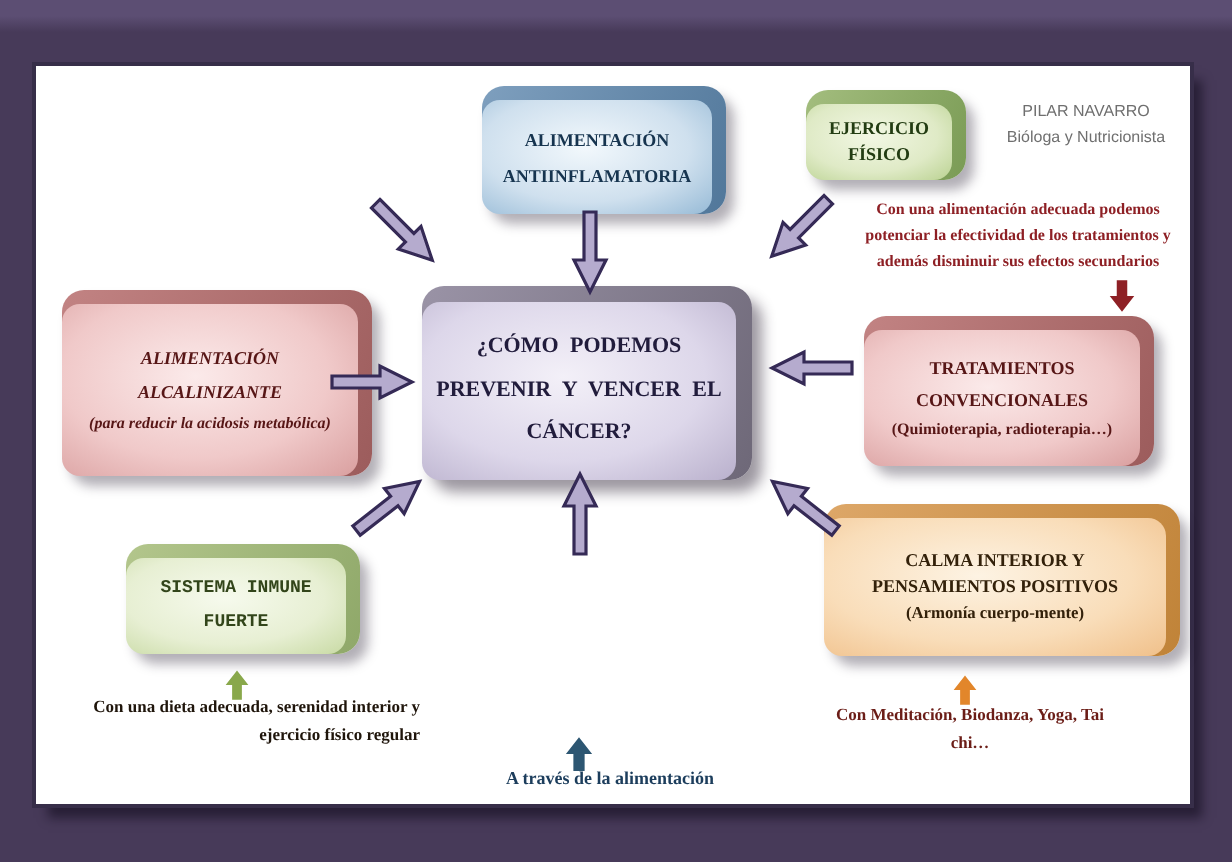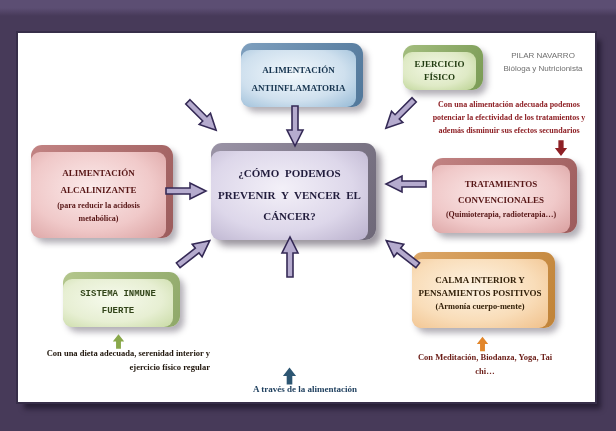--- a/index.html
+++ b/index.html
@@ -25,21 +25,21 @@
   }
   .node-title{font-weight:bold;font-size:9px;line-height:1.5;color:var(--t);}
   .node-sub{font-weight:bold;font-size:7.6px;line-height:1.45;color:var(--t);margin-top:1px;}
 
   .c-orange {background:linear-gradient(115deg,#e2a76e,#b97940); --c1:#fdeacd; --c2:#f8d4a4; --c3:#eab578; --t:#3a1d05;}
   .c-blue   {background:linear-gradient(115deg,#7e9fbe,#51779a); --c1:#f2f8fc; --c2:#cfe0ee; --c3:#96bad6; --t:#16344f;}
   .c-green  {background:linear-gradient(115deg,#a3bd7e,#7a9b55); --c1:#f2f7e4; --c2:#dfeac6; --c3:#bad291; --t:#223c12;}
   .c-pink   {background:linear-gradient(115deg,#c28383,#9c5c5c); --c1:#fbeaea; --c2:#f0c9c9; --c3:#d99f9f; --t:#571616;}
   .c-sage   {background:linear-gradient(115deg,#b3c68c,#8fa869); --c1:#f6faed; --c2:#e7efd3; --c3:#c8daa4; --t:#32451a;}
   .c-steel  {background:linear-gradient(115deg,#6b8eae,#446a8c); --c1:#f0f6fa; --c2:#d3e2ee; --c3:#a3c0d8; --t:#103050;}
-  .c-peach  {background:linear-gradient(115deg,#dda768,#c08338); --c1:#fdf3e3; --c2:#f9ddb9; --c3:#f0c08a; --t:#33210a;}
+  .c-peach  {background:linear-gradient(115deg,#dda768,#c08338);padding-left:35px; --c1:#fdf3e3; --c2:#f9ddb9; --c3:#f0c08a; --t:#33210a;}
   .c-lav    {background:linear-gradient(115deg,#9a93a6,#6e6878); --c1:#f3f0f8; --c2:#ddd7ea; --c3:#b9b0cc; --t:#211c3c;}
 
   .center-title{font-weight:bold;font-size:11px;line-height:1.95;word-spacing:3px;color:#211c3c;}
 
   
   .barrow{position:absolute;width:44px;height:22px;transform-origin:center;}
   .sarrow{position:absolute;transform-origin:center;}
 
   
   .note{position:absolute;font-weight:bold;text-align:center;}
@@ -76,21 +76,21 @@
       <div>Bióloga y Nutricionista</div>
     </div>
 
     <div class="note note-red" style="left:405px;top:66px;width:172px;">Con una alimentación adecuada podemos potenciar la efectividad de los tratamientos y además disminuir sus efectos secundarios</div>
     <div class="sarrow" style="left:536px;top:106px;">
       <svg width="14" height="18" viewBox="0 0 16 20">
           <path d="M5,1 H11 V10 H15 L8,19 L1,10 H5 Z" fill="#8e2025"></path>
         </svg>
     </div>
 
-    <div class="node c-pink" style="left:13px;top:112px;width:142px;height:93px;">
+    <div class="node c-pink" style="left:13px;top:112px;width:155px;height:93px;font-style:italic;">
       <div class="face">
         <div class="node-title" style="line-height:1.9;">ALIMENTACIÓN ALCALINIZANTE</div>
         <div class="node-sub" style="font-size:8px;line-height:1.6;">(para reducir la acidosis metabólica)</div>
       </div>
     </div>
 
     <div class="node c-lav" style="left:193px;top:110px;width:165px;height:97px;box-shadow:5px 6px 7px rgba(35,25,45,0.45);">
       <div class="face" style="right:8px;top:8px;">
         <div class="center-title">¿CÓMO PODEMOS PREVENIR Y VENCER EL CÁNCER?</div>
       </div>

